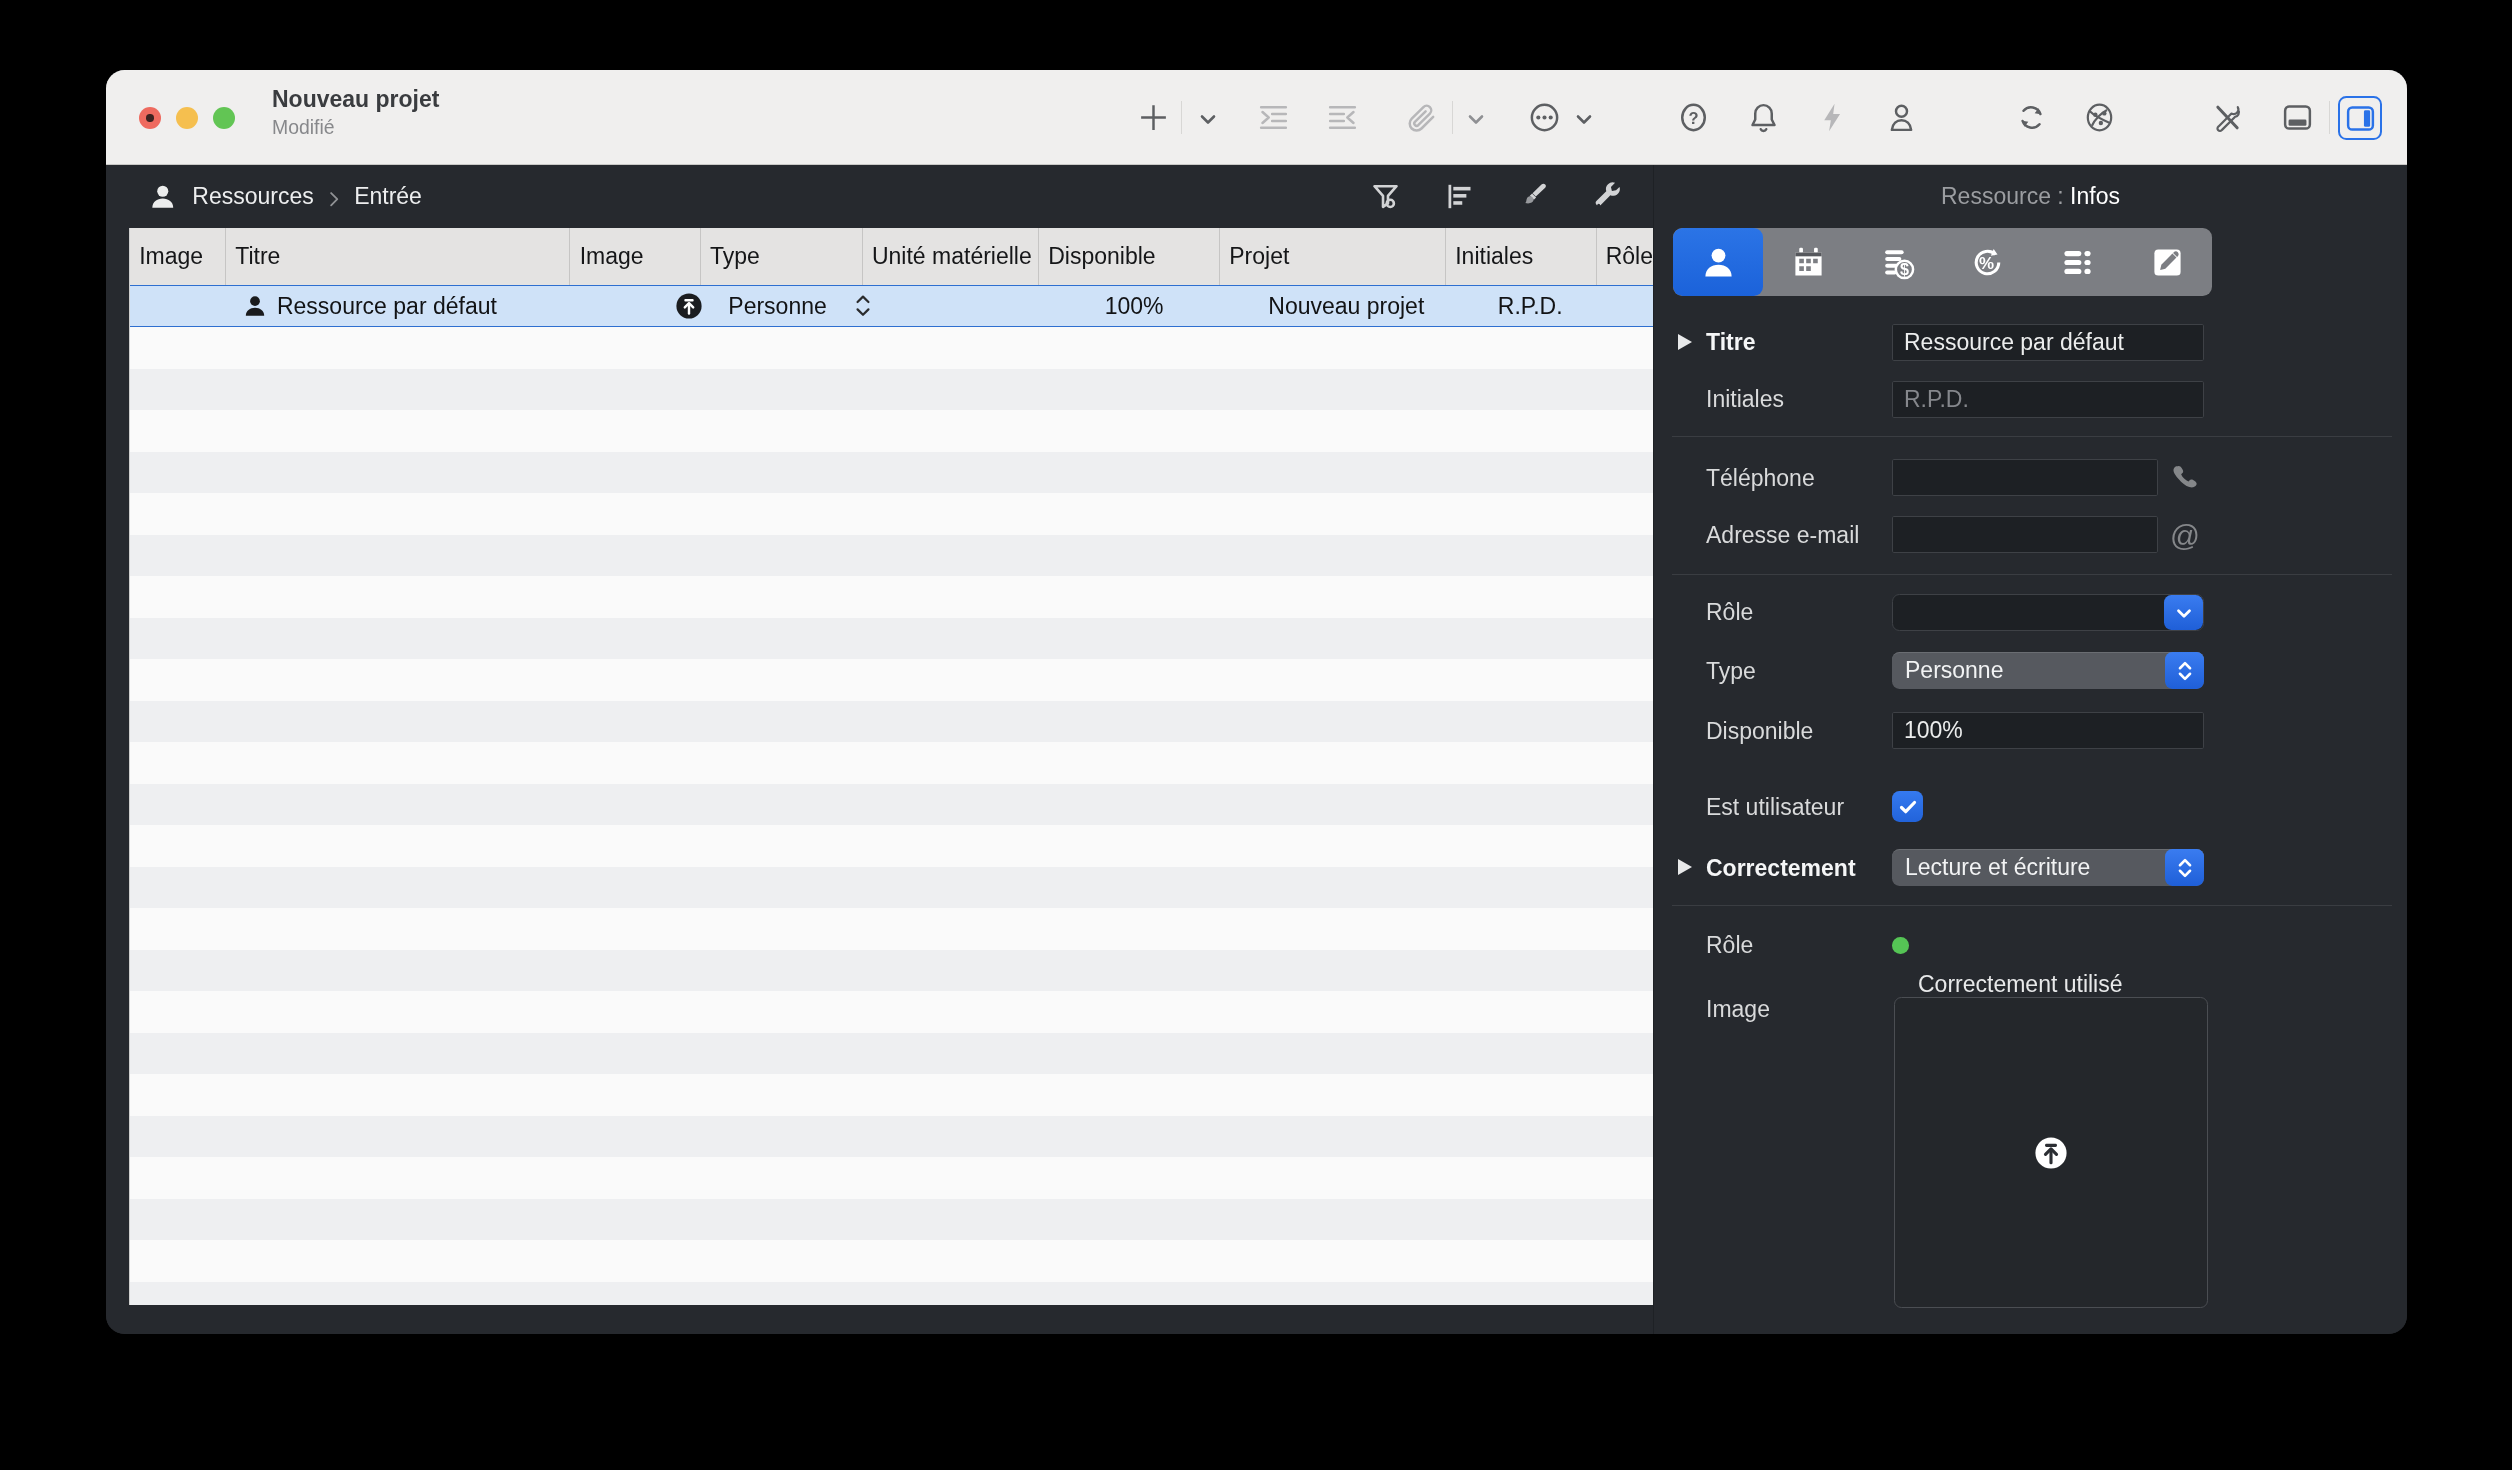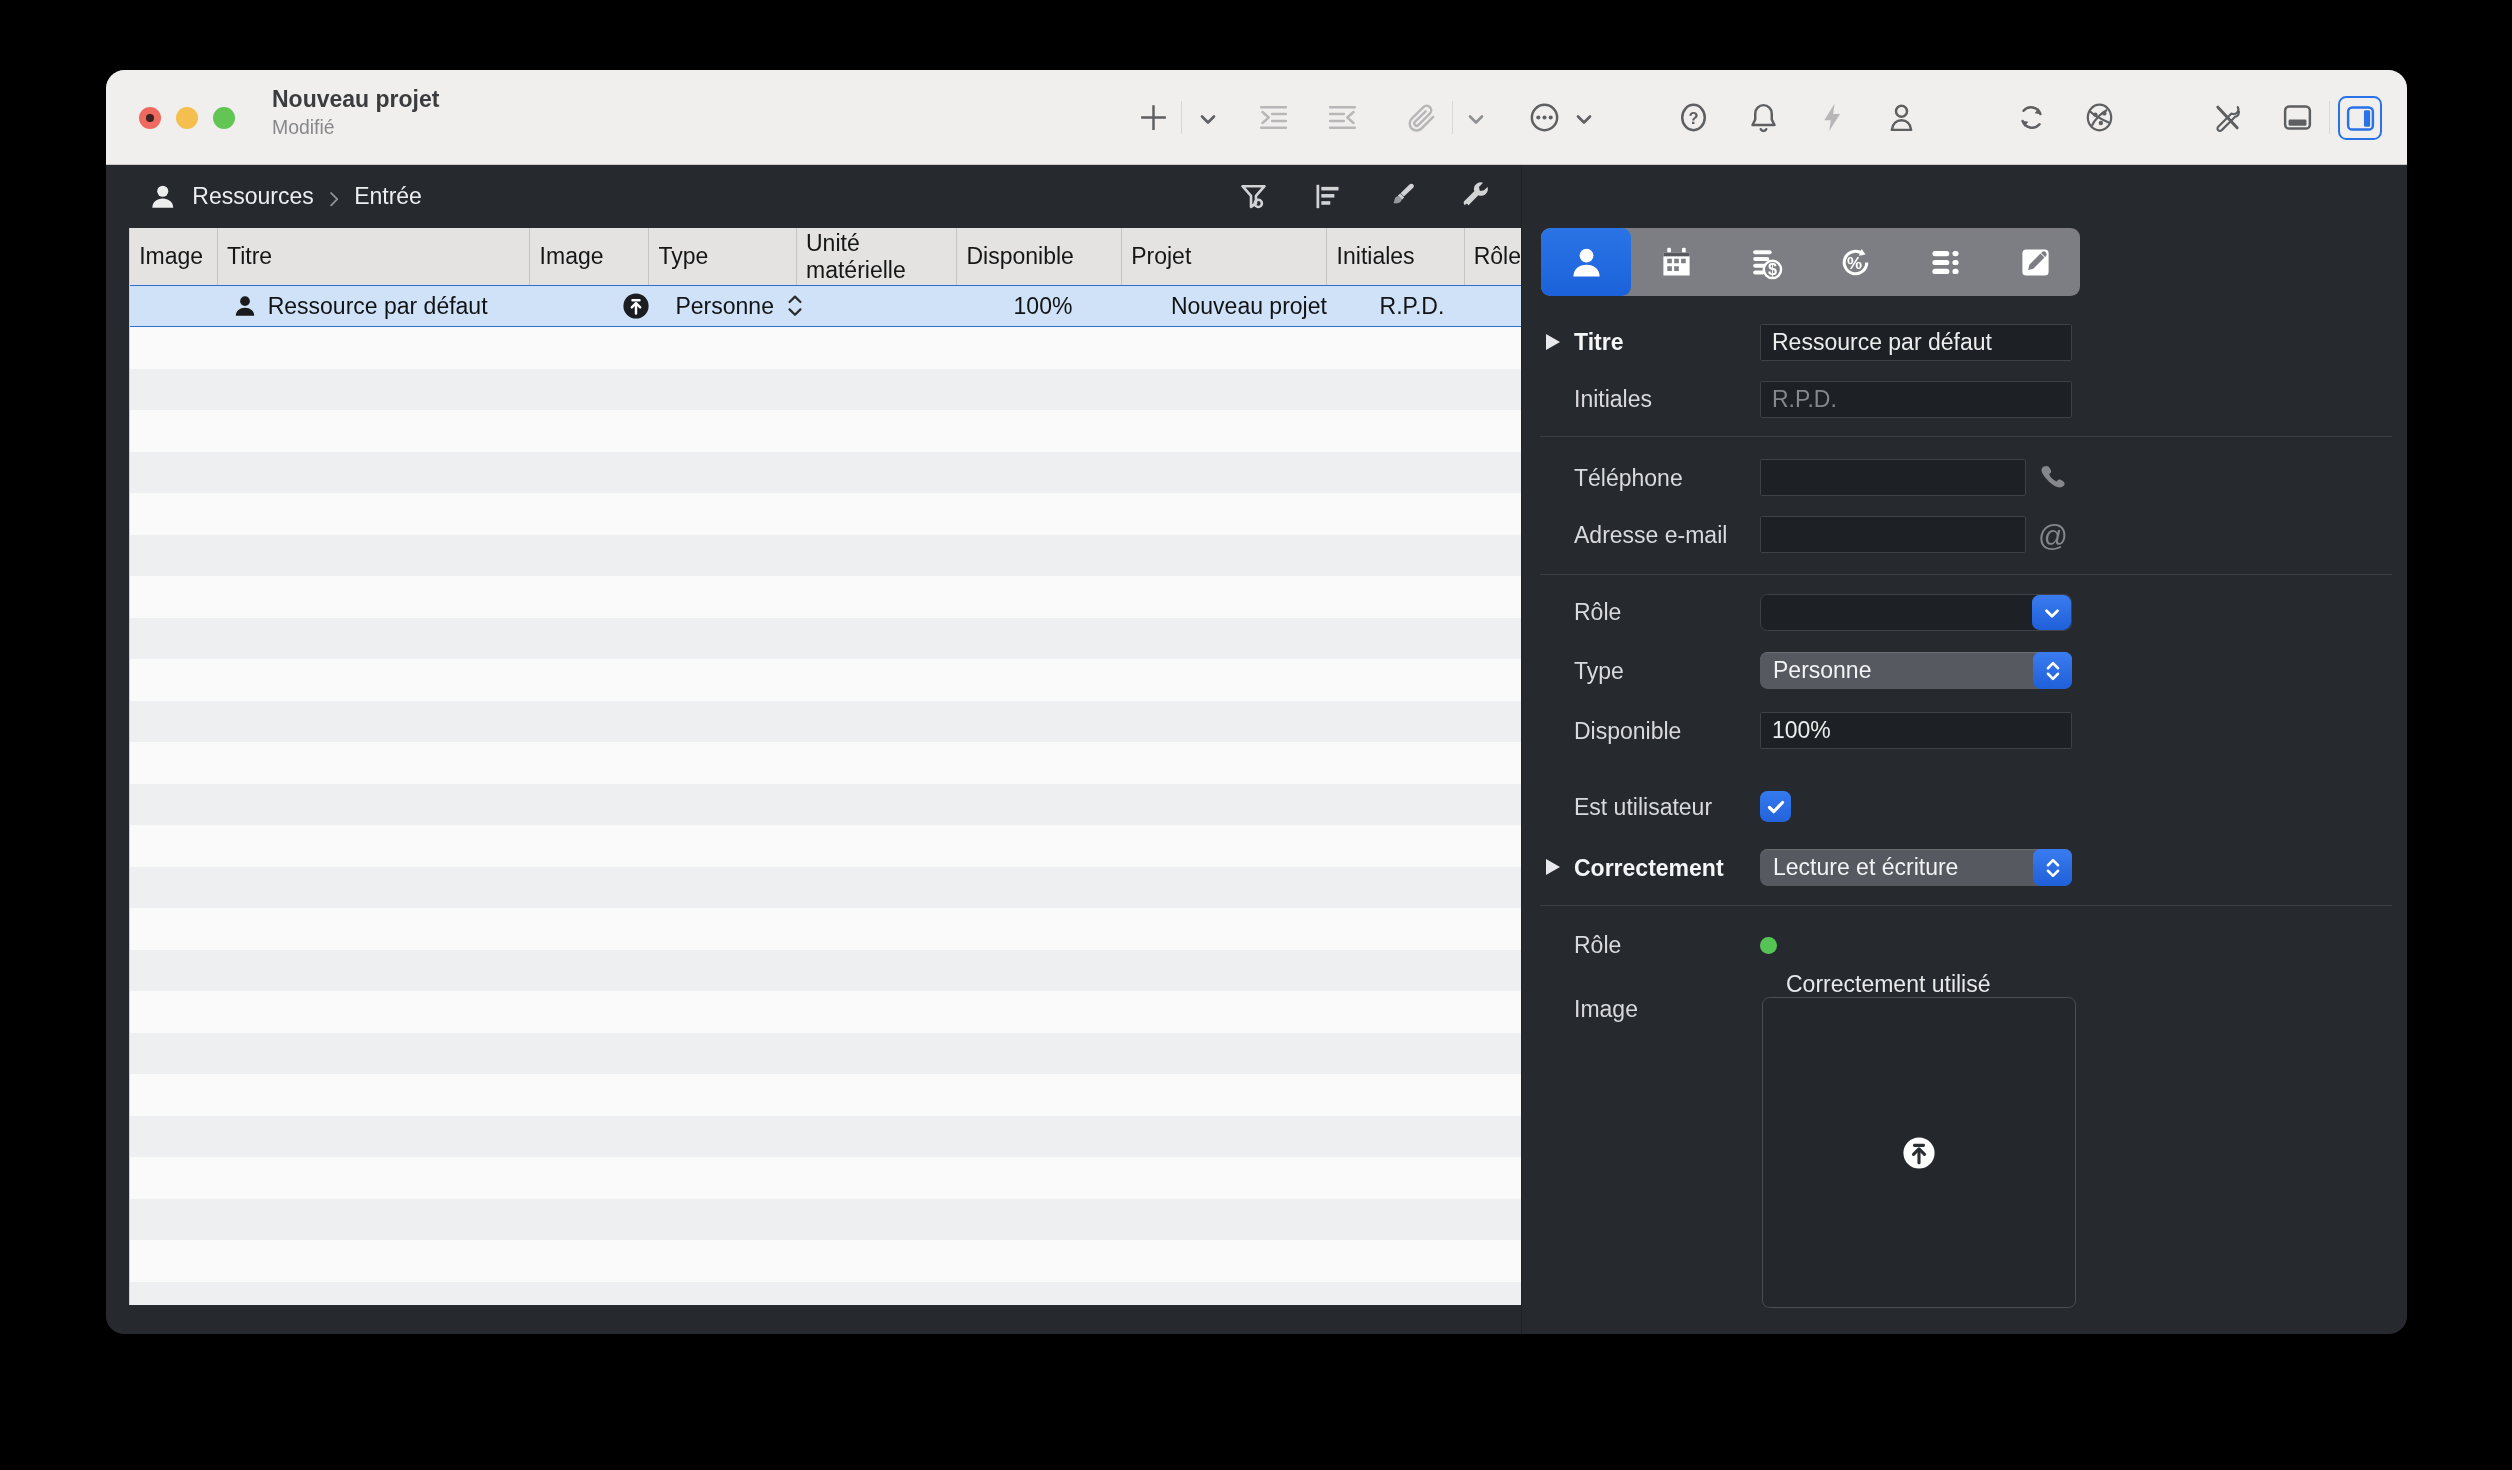--- a/index.html
+++ b/index.html
@@ -28,21 +28,21 @@
   .tbtn.disabled { color:#b7b7b9; }
   .tbtn.mid { color:#8f9093; }
   .tsep { position:absolute; top:31px; width:0.9px; height:33px; background:#d8d7d5; }
   .tbtn svg { width:100%; height:100%; display:block; }
   .paneltoggle-active { position:absolute; top:26px; width:44px; height:44px; border:2.8px solid #2a72e8;
                         border-radius:8.3px; display:flex; align-items:center; justify-content:center; }
   .paneltoggle-active svg { width:33px; height:33px; }
 
   
   .content { position:absolute; top:95px; left:0; right:0; bottom:0; display:flex; background:#26292e; }
-  .main { width:1415px; position:relative; }
+  .main { width:1547px; position:relative; }
   .crumbbar { position:absolute; top:0; left:0; right:0; height:63px; display:flex; align-items:center; }
   .crumbbar .picon { margin-left:42px; width:29.5px; height:29.5px; color:#eceded; }
   .crumb-text { margin-left:14.8px; font-size:23px; color:#edeeef; display:flex; align-items:center; gap:11px; }
   .crumb-sep { width:18.4px; height:18.4px; color:#8f9194; }
   .crumb-actions { margin-left:auto; display:flex; gap:41px; padding-right:29.5px; align-items:center; }
   .caction { width:33px; height:33px; color:#d2d3d5; }
   .caction svg { width:100%; height:100%; }
 
   
   .rtable { position:absolute; left:23px; top:63px; right:0; bottom:29px; background:#fafafa;
@@ -340,20 +340,24 @@
               <div class="cell c-init">
                 <span>R.P.D.</span>
               </div>
               <div class="cell c-role"></div>
             </div>
           </div>
         </div>
       </div>
 
       <div class="inspector">
+        <div class="insp-title">
+          <span class="ctx">Ressource :</span>
+          <span class="cur">Infos</span>
+        </div>
 
         <div class="tabbar">
           <div class="tab active">
             <svg viewBox="0 0 24 24" fill="currentColor">
                 <circle cx="12" cy="7.5" r="4.5"></circle>
                 <path d="M3.5 21c0-4.7 3.8-7.5 8.5-7.5s8.5 2.8 8.5 7.5z"></path>
               </svg>
           </div>
           <div class="tab">
             <svg viewBox="0 0 24 24" fill="currentColor">

